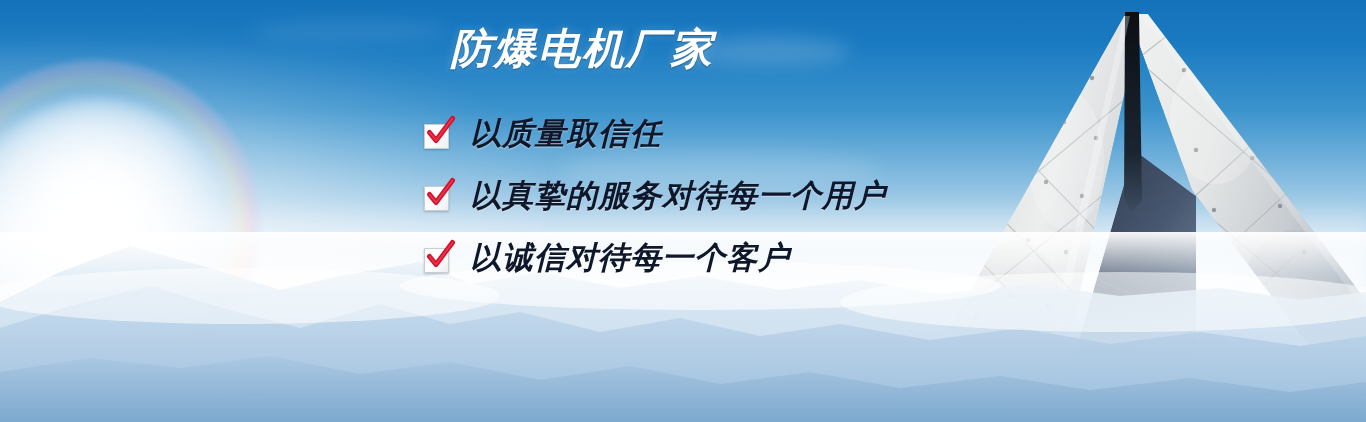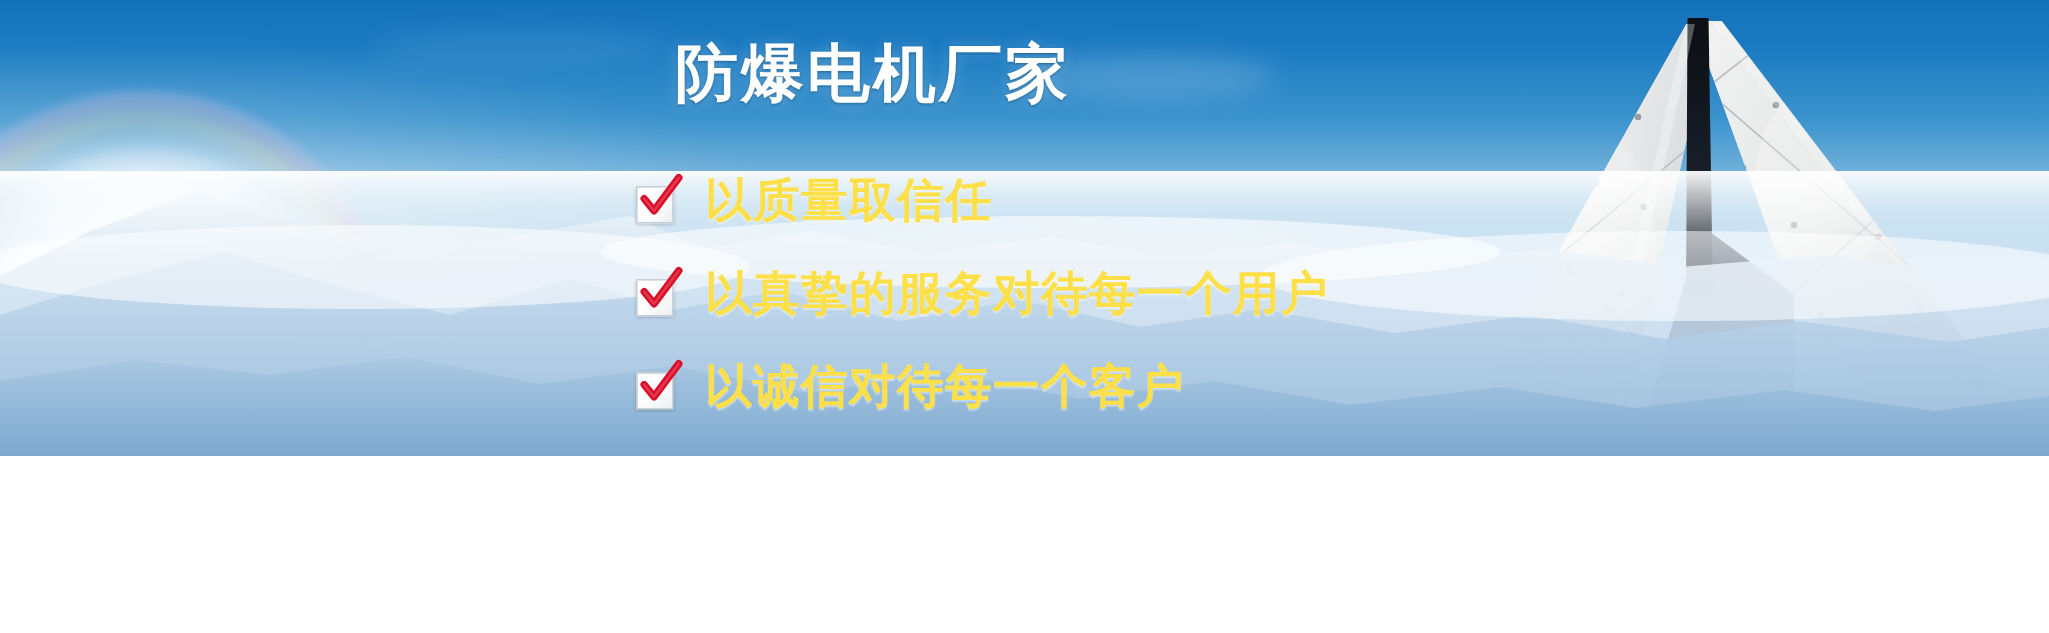--- a/index.html
+++ b/index.html
@@ -8,23 +8,24 @@
     padding: 0;
     background: #ffffff;
   }
   body {
     font-family: "Liberation Sans", "DejaVu Sans", sans-serif;
   }
 
   .banner {
     position: relative;
     width: 1366px;
-    height: 304px;
+    height: 422px;
     overflow: hidden;
     background: #1577bd;
+    font-style: italic;
   }
 
   
   .sky {
     position: absolute;
     inset: 0;
     background: linear-gradient(to bottom,
         #1472bb 0%,
         #1a7ac1 10%,
         #3b93cd 26%,
@@ -194,21 +195,21 @@
     position: absolute;
     left: -1px;
     top: -6px;
     width: 34px;
     height: 34px;
     overflow: visible;
   }
   .bullet-text {
     font-size: 31px;
     font-weight: bold;
-    color: #fde047;
+    color: #0f172a;
     letter-spacing: 1px;
     white-space: nowrap;
     text-shadow: 0 1px 1px rgba(255,255,255,0.45);
   }
 </style>
 </head>
 <body>
 
 <div class="banner">
 

